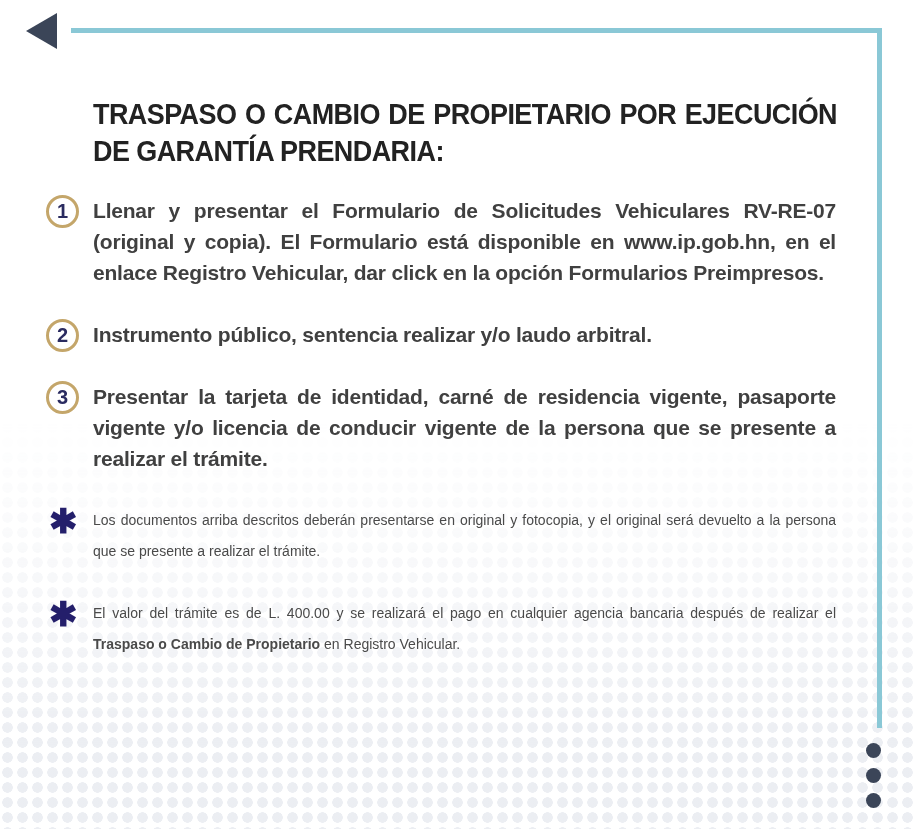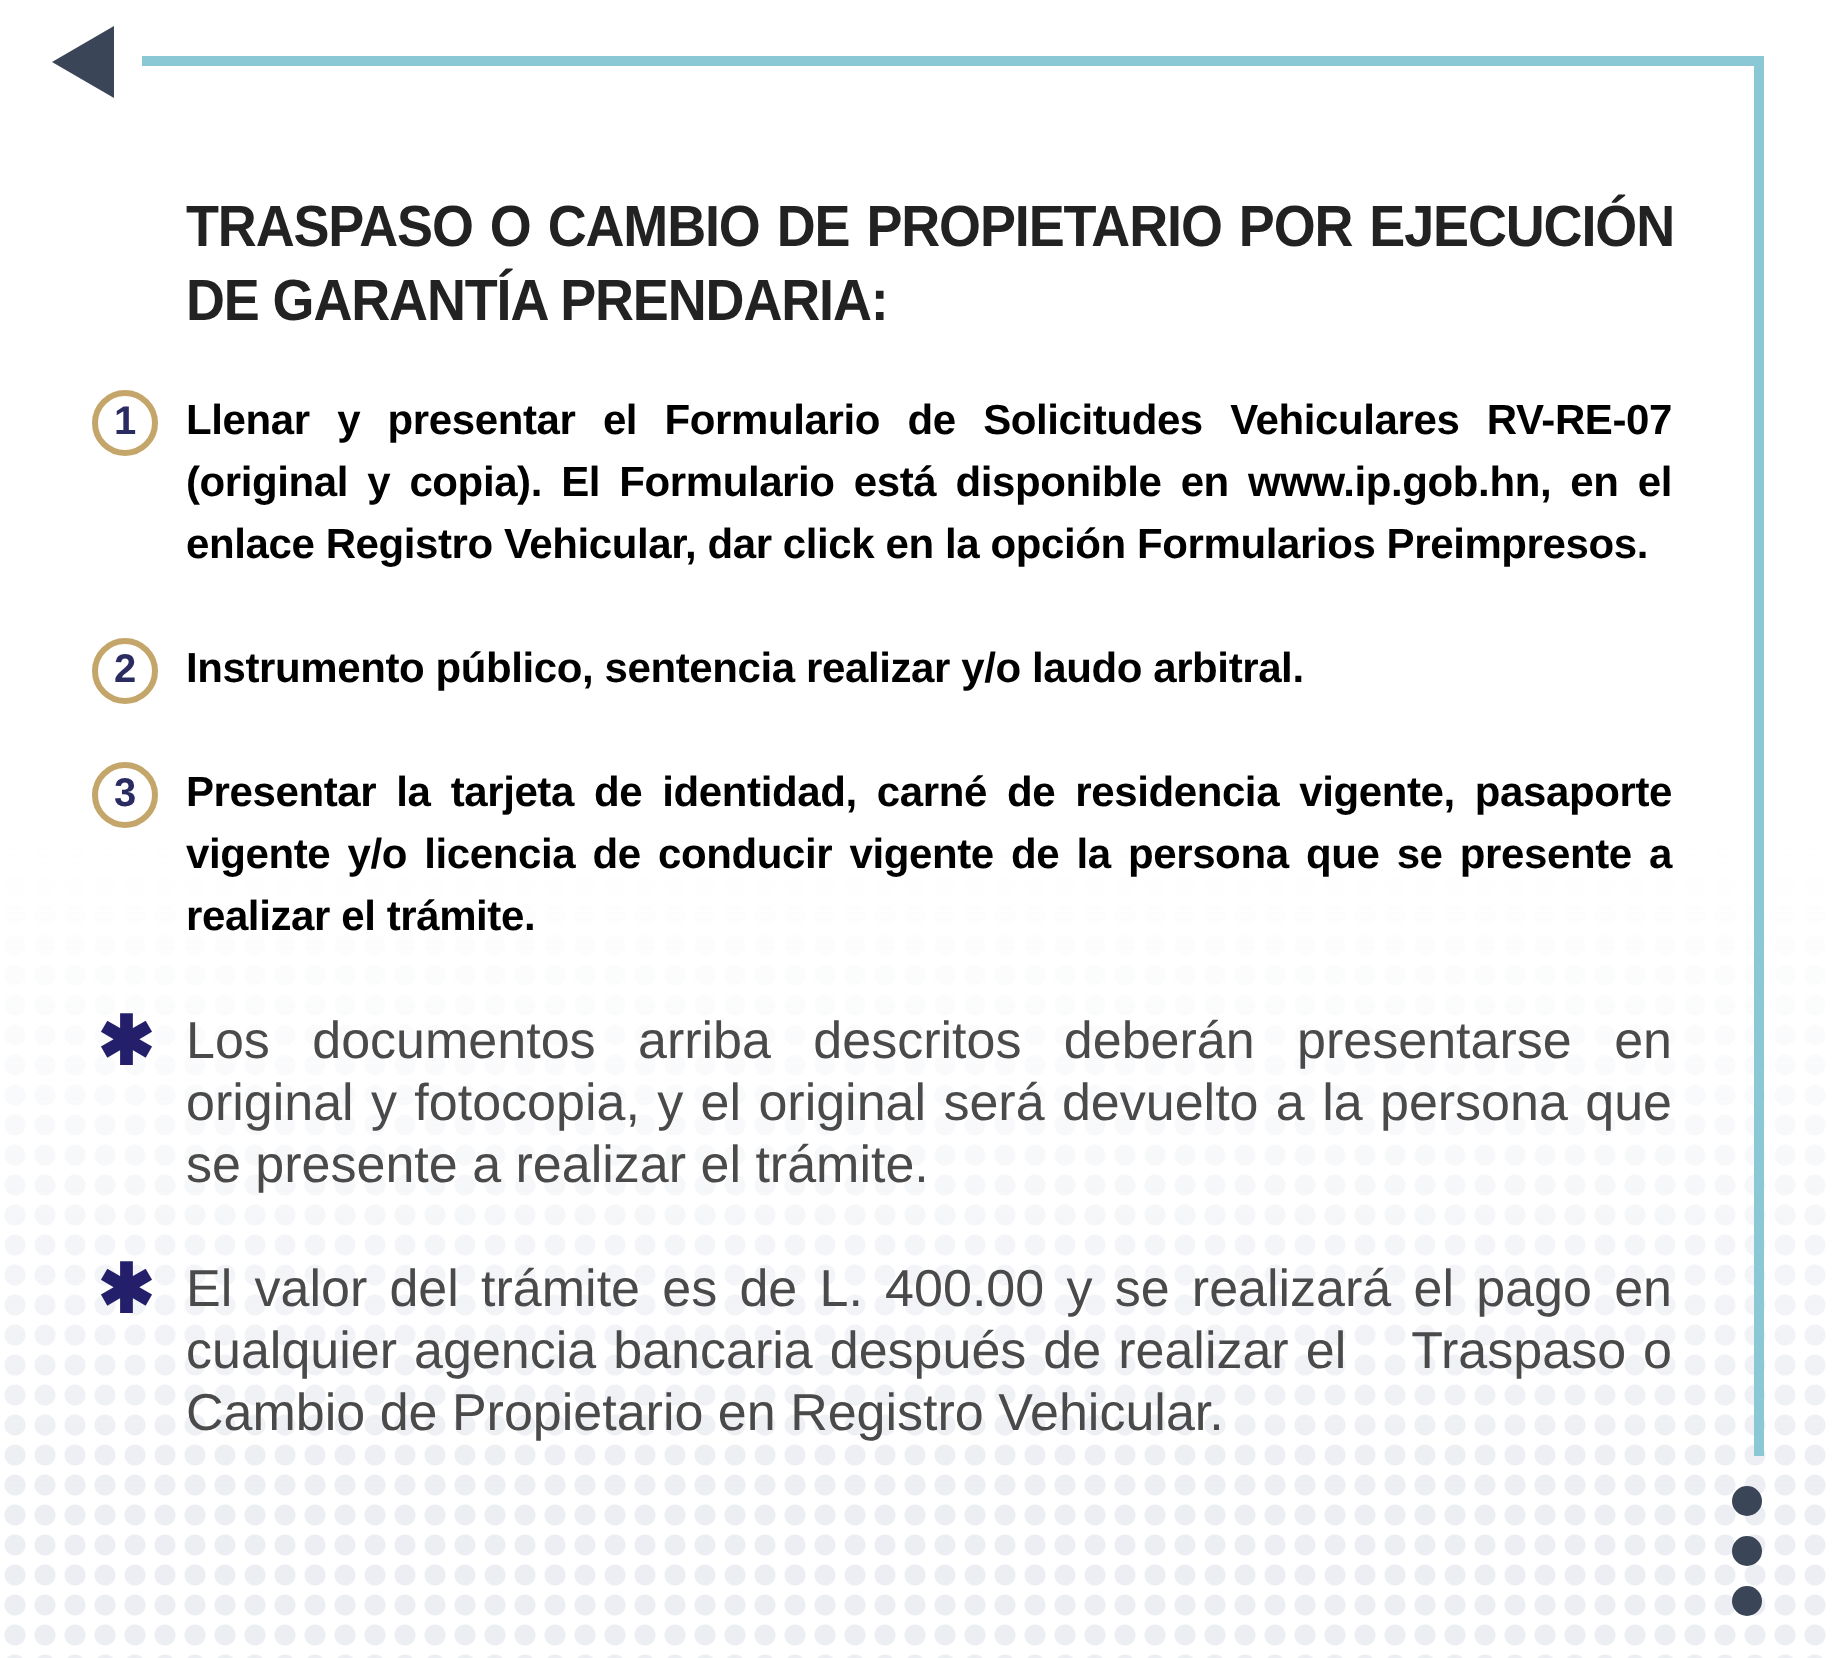--- a/index.html
+++ b/index.html
@@ -31,27 +31,27 @@
       width: 800px; margin: 0;
     }
     .item { position: relative; margin-top: 24px; }
     .item.first { margin-top: 25px; }
     .num {
       position: absolute; left: -47px; top: 0px; width: 27px; height: 27px; border-radius: 50%;
       border: 3px solid #c4a66a; color: #2a2b60; font-weight: bold; font-size: 20px;
       text-align: center; line-height: 27px; background: #fff;
     }
     .step-text {
-      font-size: 21px; font-weight: bold; color: #000000; line-height: 31px; text-align: justify;
+      font-size: 21px; font-weight: bold; color: #404040; line-height: 31px; text-align: justify;
       letter-spacing: -0.2px; margin: 0;
     }
     .note { position: relative; margin-top: 25px; }
     .star { position: absolute; left: -44px; top: 2px; color: #241f6b; font-size: 34px; font-weight: bold; line-height: 28px; }
-    .note-text { font-size: 26px; color: #4a4a4a; line-height: 31px; text-align: justify; margin: 0; }
-    .note-text b { font-weight: normal; margin-left: 24px; }
+    .note-text { font-size: 14px; color: #4a4a4a; line-height: 31px; text-align: justify; margin: 0; }
+    .note-text b { font-weight: bold; }
   </style>
 </head>
 <body>
 
 <div class="dots"></div>
 <div class="back-arrow"></div>
 <div class="frame-top"></div>
 <div class="frame-right"></div>
 <div class="more-dots">
   <span></span>

